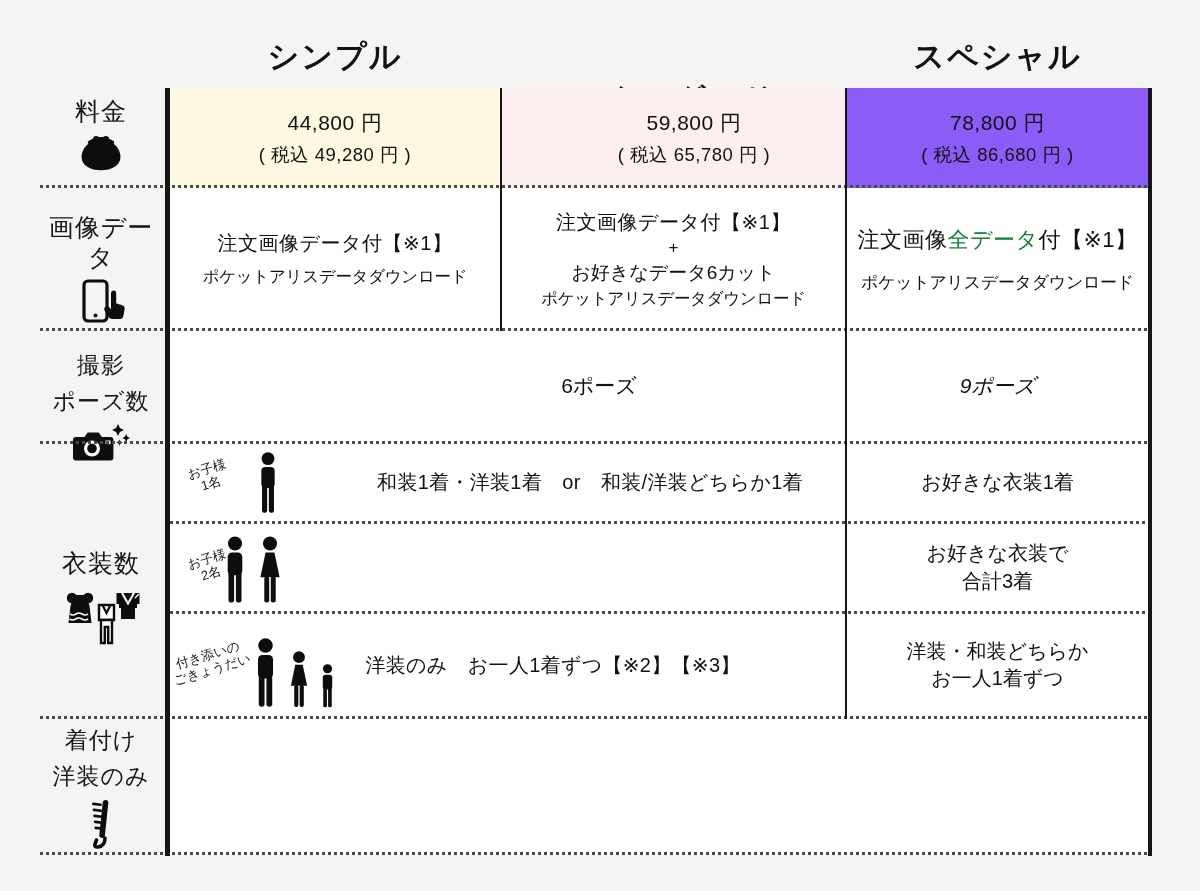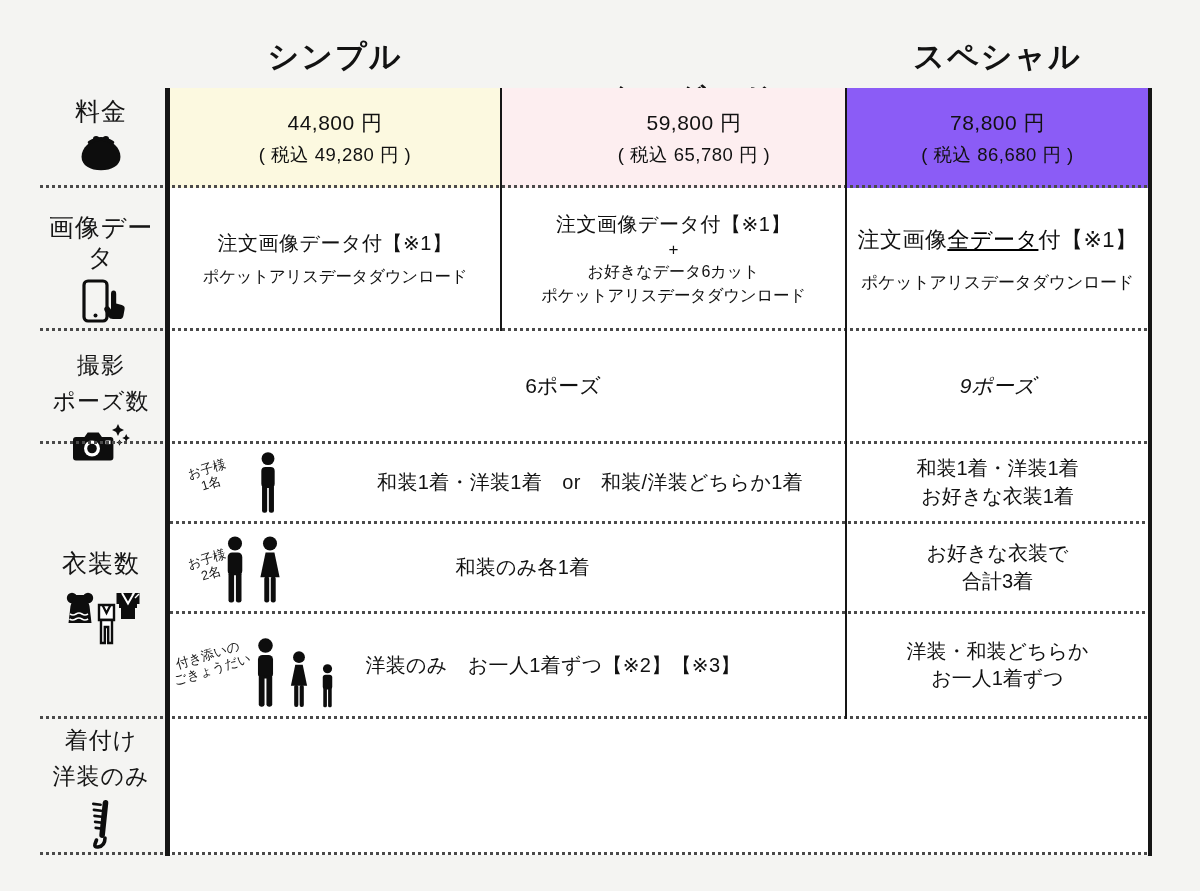--- a/index.html
+++ b/index.html
@@ -45,26 +45,26 @@
   .rl-costumes{top:548px;} .rl-dressing{top:726px;}
   .rl-poses .t,.rl-dressing .t{font-size:23px;line-height:29px;}
   
   .cell{position:absolute;display:flex;flex-direction:column;
     align-items:center;justify-content:center;text-align:center;}
   .img-simple{left:172px;width:326px;top:190px;height:138px;gap:9px;}
   .img-standard{left:504px;width:339px;top:190px;height:138px;gap:2px;}
   .img-special{left:849px;width:297px;top:190px;height:138px;gap:16px;}
   .l-order{font-size:20px;letter-spacing:.5px;}
   .l-plus{font-size:17px;}
-  .l-cut{font-size:16px;}
+  .l-cut{font-size:19px;}
   .l-dl{font-size:16.5px;letter-spacing:-.3px;}
   .img-special .l-order{font-size:22px;}
   .img-special .l-dl{font-size:17px;}
-  .red{color:#000000;text-decoration:underline;}
-  .pose-shared{left:170px;width:786px;top:331px;height:110px;font-size:21px;}
+  .red{color:#15803d;}
+  .pose-shared{left:170px;width:786px;top:331px;height:110px;font-size:21px;padding-left:36px;}
   .pose-special{left:847px;width:301px;top:331px;height:110px;font-size:21px;font-style:italic;}
   
   .who{position:absolute;display:flex;flex-direction:column;align-items:center;
     font-size:13px;line-height:14.5px;transform:rotate(-17deg);color:#161616;}
   .who1{left:176px;top:462px;width:66px;}
   .who2{left:176px;top:552px;width:66px;}
   .who3{left:158px;top:648px;width:104px;}
   .persons{position:absolute;display:flex;align-items:flex-end;gap:9px;}
   .pg1{left:256px;top:452px;height:62px;}
   .pg2{left:222px;top:532px;height:72px;}
@@ -209,21 +209,20 @@
   <div class="persons pg1">
     <svg width="24" height="62" viewBox="0 0 20 52" fill="#0d0d0d">
       <circle cx="10" cy="5.6" r="5.4"></circle>
       <rect x="4.4" y="12.6" width="11.2" height="17.5" rx="3.4"></rect>
       <rect x="5" y="27.5" width="4.3" height="23.5" rx="1.8"></rect>
       <rect x="10.7" y="27.5" width="4.3" height="23.5" rx="1.8"></rect>
     </svg>
   </div>
   <div class="ctext ct1">和装1着・洋装1着　or　和装/洋装どちらか1着</div>
   <div class="cell cspec cs1">
-    <span>和装1着・洋装1着</span>
     <span>お好きな衣装1着</span>
   </div>
 
   <div class="who who2">
     <span>お子様</span>
     <span>2名</span>
   </div>
   <div class="persons pg2">
     <svg width="26" height="68" viewBox="0 0 20 52" fill="#0d0d0d">
       <circle cx="10" cy="5.6" r="5.4"></circle>
@@ -231,21 +230,20 @@
       <rect x="5" y="27.5" width="4.3" height="23.5" rx="1.8"></rect>
       <rect x="10.7" y="27.5" width="4.3" height="23.5" rx="1.8"></rect>
     </svg>
     <svg width="26" height="68" viewBox="0 0 20 52" fill="#0d0d0d">
       <circle cx="10" cy="5.6" r="5.4"></circle>
       <path d="M6.6 12.6 h6.8 l4 19 H2.6 z"></path>
       <rect x="5.6" y="31" width="3.8" height="20" rx="1.7"></rect>
       <rect x="10.6" y="31" width="3.8" height="20" rx="1.7"></rect>
     </svg>
   </div>
-  <div class="ctext ct2">和装のみ各1着</div>
   <div class="cell cspec cs2">
     <span>お好きな衣装で</span>
     <span>合計3着</span>
   </div>
 
   <div class="who who3">
     <span>付き添いの</span>
     <span>ごきょうだい</span>
   </div>
   <div class="persons pg3">

